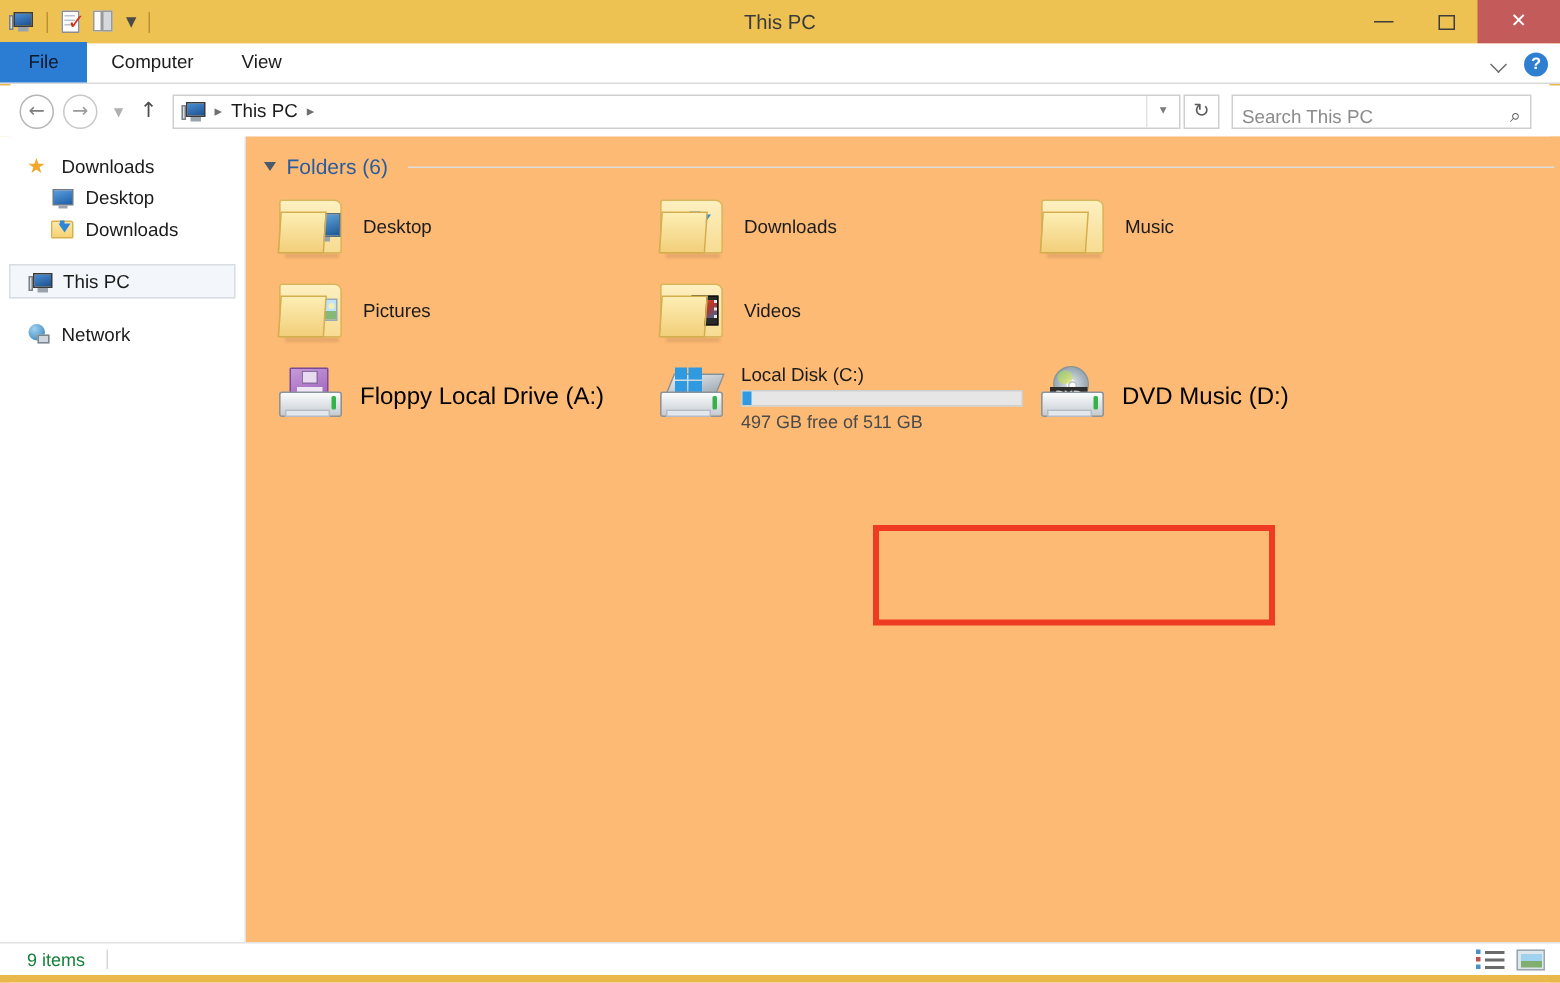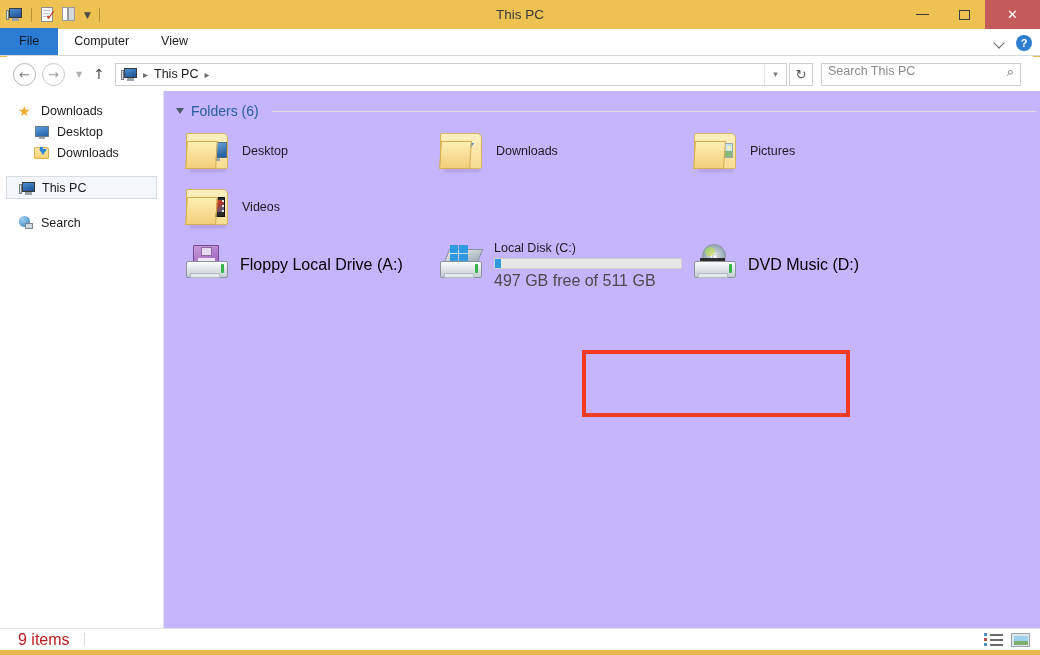--- a/index.html
+++ b/index.html
@@ -142,21 +142,21 @@
   }
   #refreshbtn {
     width:24px; height:23px; margin-left:2px;
     border:1px solid #cfcfcf; background:#fff;
     color:#5a5a5a; font-size:13px; text-align:center; line-height:21px;
     font-family:"DejaVu Sans",sans-serif;
   }
   #searchbox {
     margin-left:8px; height:23px; width:200px;
     border:1px solid #cfcfcf; background:#fff;
-    display:flex; align-items:flex-start; padding:0 6px;
+    display:flex; align-items:flex-end; padding:0 6px;
   }
   #searchbox .ph { flex:1; font-size:12.5px; color:#8b8b8b; }
   .search-ico { color:#5f5f5f; font-size:13px; font-family:"DejaVu Sans",sans-serif; }
 
   
   #body {
     position:absolute; left:0; top:91px; width:1040px; height:537px;
     background:#ffffff;
     display:flex;
   }
@@ -197,21 +197,21 @@
       background:linear-gradient(160deg,#9fb6cc,#64809b); }
   .recent-c { position:absolute; left:1px; top:1px; width:4px; height:4px; background:#59a03a; border-radius:1px; }
 
   .net-g { position:absolute; left:1px; top:1px; width:11px; height:11px; border-radius:50%;
       background:radial-gradient(circle at 35% 30%, #9fd1f2, #2f7ab5); }
   .net-p { position:absolute; left:7px; top:8px; width:8px; height:6px;
       background:#cfd6dc; border:1px solid #7b858e; }
 
   
   #content {
-    flex:1; height:537px; background:#c4b5fd;
+    flex:1; height:537px; background:#fdba74;
     padding:12px 0 0 10px; position:relative;
   }
   .section-head {
     display:flex; align-items:center; gap:7px; margin-bottom:4px;
   }
   .sec-tri {
     width:0;height:0;
     border-left:4.5px solid transparent; border-right:4.5px solid transparent;
     border-top:6px solid #4a5a6a;
     margin-left:2px;
@@ -325,36 +325,36 @@
   .drive-cell {
     width:254px; height:60px; display:flex; align-items:center; gap:8px; padding-left:8px;
   }
   .drive-info { display:flex; flex-direction:column; gap:3px; }
   .drive-name { font-size:12.5px; color:#1b1b1b; }
   .meter {
     width:188px; height:11px; background:#e6e6e6; border:1px solid #cfcfcf;
     position:relative;
   }
   .meter .fill { position:absolute; left:0; top:0; bottom:0; background:#2f9ae0; }
-  .drive-sub { font-size:16px; color:#4a4a4a; }
+  .drive-sub { font-size:12px; color:#4a4a4a; }
 
   
   #annot {
     position:absolute; left:418px; top:259px; width:268px; height:67px;
     border:4px solid #ee3b22;
     pointer-events:none;
   }
 
   
   #statusbar {
     position:absolute; left:0; top:628px; width:1040px; height:22px;
     background:#ffffff; border-top:1px solid #e2e2e2;
     display:flex; align-items:center;
   }
-  #status-text { font-size:16px; color:#b91c1c; padding-left:18px; }
+  #status-text { font-size:12px; color:#15803d; padding-left:18px; }
   #status-sep { width:1px; height:13px; background:#d8d8d8; margin-left:14px; }
   #viewbtns { position:absolute; right:10px; display:flex; align-items:center; gap:8px; }
   .vb { width:19px; height:16px; position:relative; }
   .vb.sel { }
   .det-rows { position:absolute; left:0; top:1px; width:19px; height:14px; }
   .det-rows .r { position:absolute; left:0; width:19px; height:3px; }
   .det-rows .r .sq { position:absolute; left:0; top:0; width:3px; height:3px; background:#4a90c4; }
   .det-rows .r .ln { position:absolute; left:6px; top:1px; width:13px; height:2px; background:#6b6b6b; }
   .thumb-ico { position:absolute; left:0; top:1px; width:19px; height:14px;
       background:#dfe6ea; border:1px solid #9aa6b0; }
@@ -486,21 +486,21 @@
         <span>This PC</span>
       </div>
 
       <div class="nav-gap"></div>
 
       <div class="nav-item">
         <span class="i16">
           <span class="net-g"></span>
             <span class="net-p"></span>
         </span>
-        <span>Search</span>
+        <span>Network</span>
       </div>
     </div>
 
     <div id="content">
 
       <div class="section-head">
         <span class="sec-tri"></span>
         <span class="sec-title">Folders (6)</span>
         <span class="sec-rule"></span>
       </div>
@@ -527,20 +527,35 @@
               <span class="back"></span>
             <span class="inner" style="left:14px; top:12px; width:26px; height:26px;">
               <span class="in-dlstem"></span>
                 <span class="in-dlarrow"></span>
             </span>
             <span class="front"></span>
           </span>
           <span class="label">Downloads</span>
         </div>
 
+        <div class="cell">
+          <span class="folder48">
+            <span class="shadow"></span>
+              <span class="back"></span>
+            <span class="inner" style="left:16px; top:12px;">
+              <span class="in-note">
+                  <span class="flag"></span>
+                  <span class="hd"></span>
+                  <span class="ball"></span>
+                </span>
+            </span>
+            <span class="front"></span>
+          </span>
+          <span class="label">Music</span>
+        </div>
 
         <div class="cell">
           <span class="folder48">
             <span class="shadow"></span>
               <span class="back"></span>
             <span class="inner">
                 <span class="in-pic">
                   <span class="sun"></span>
                 </span>
               </span>

